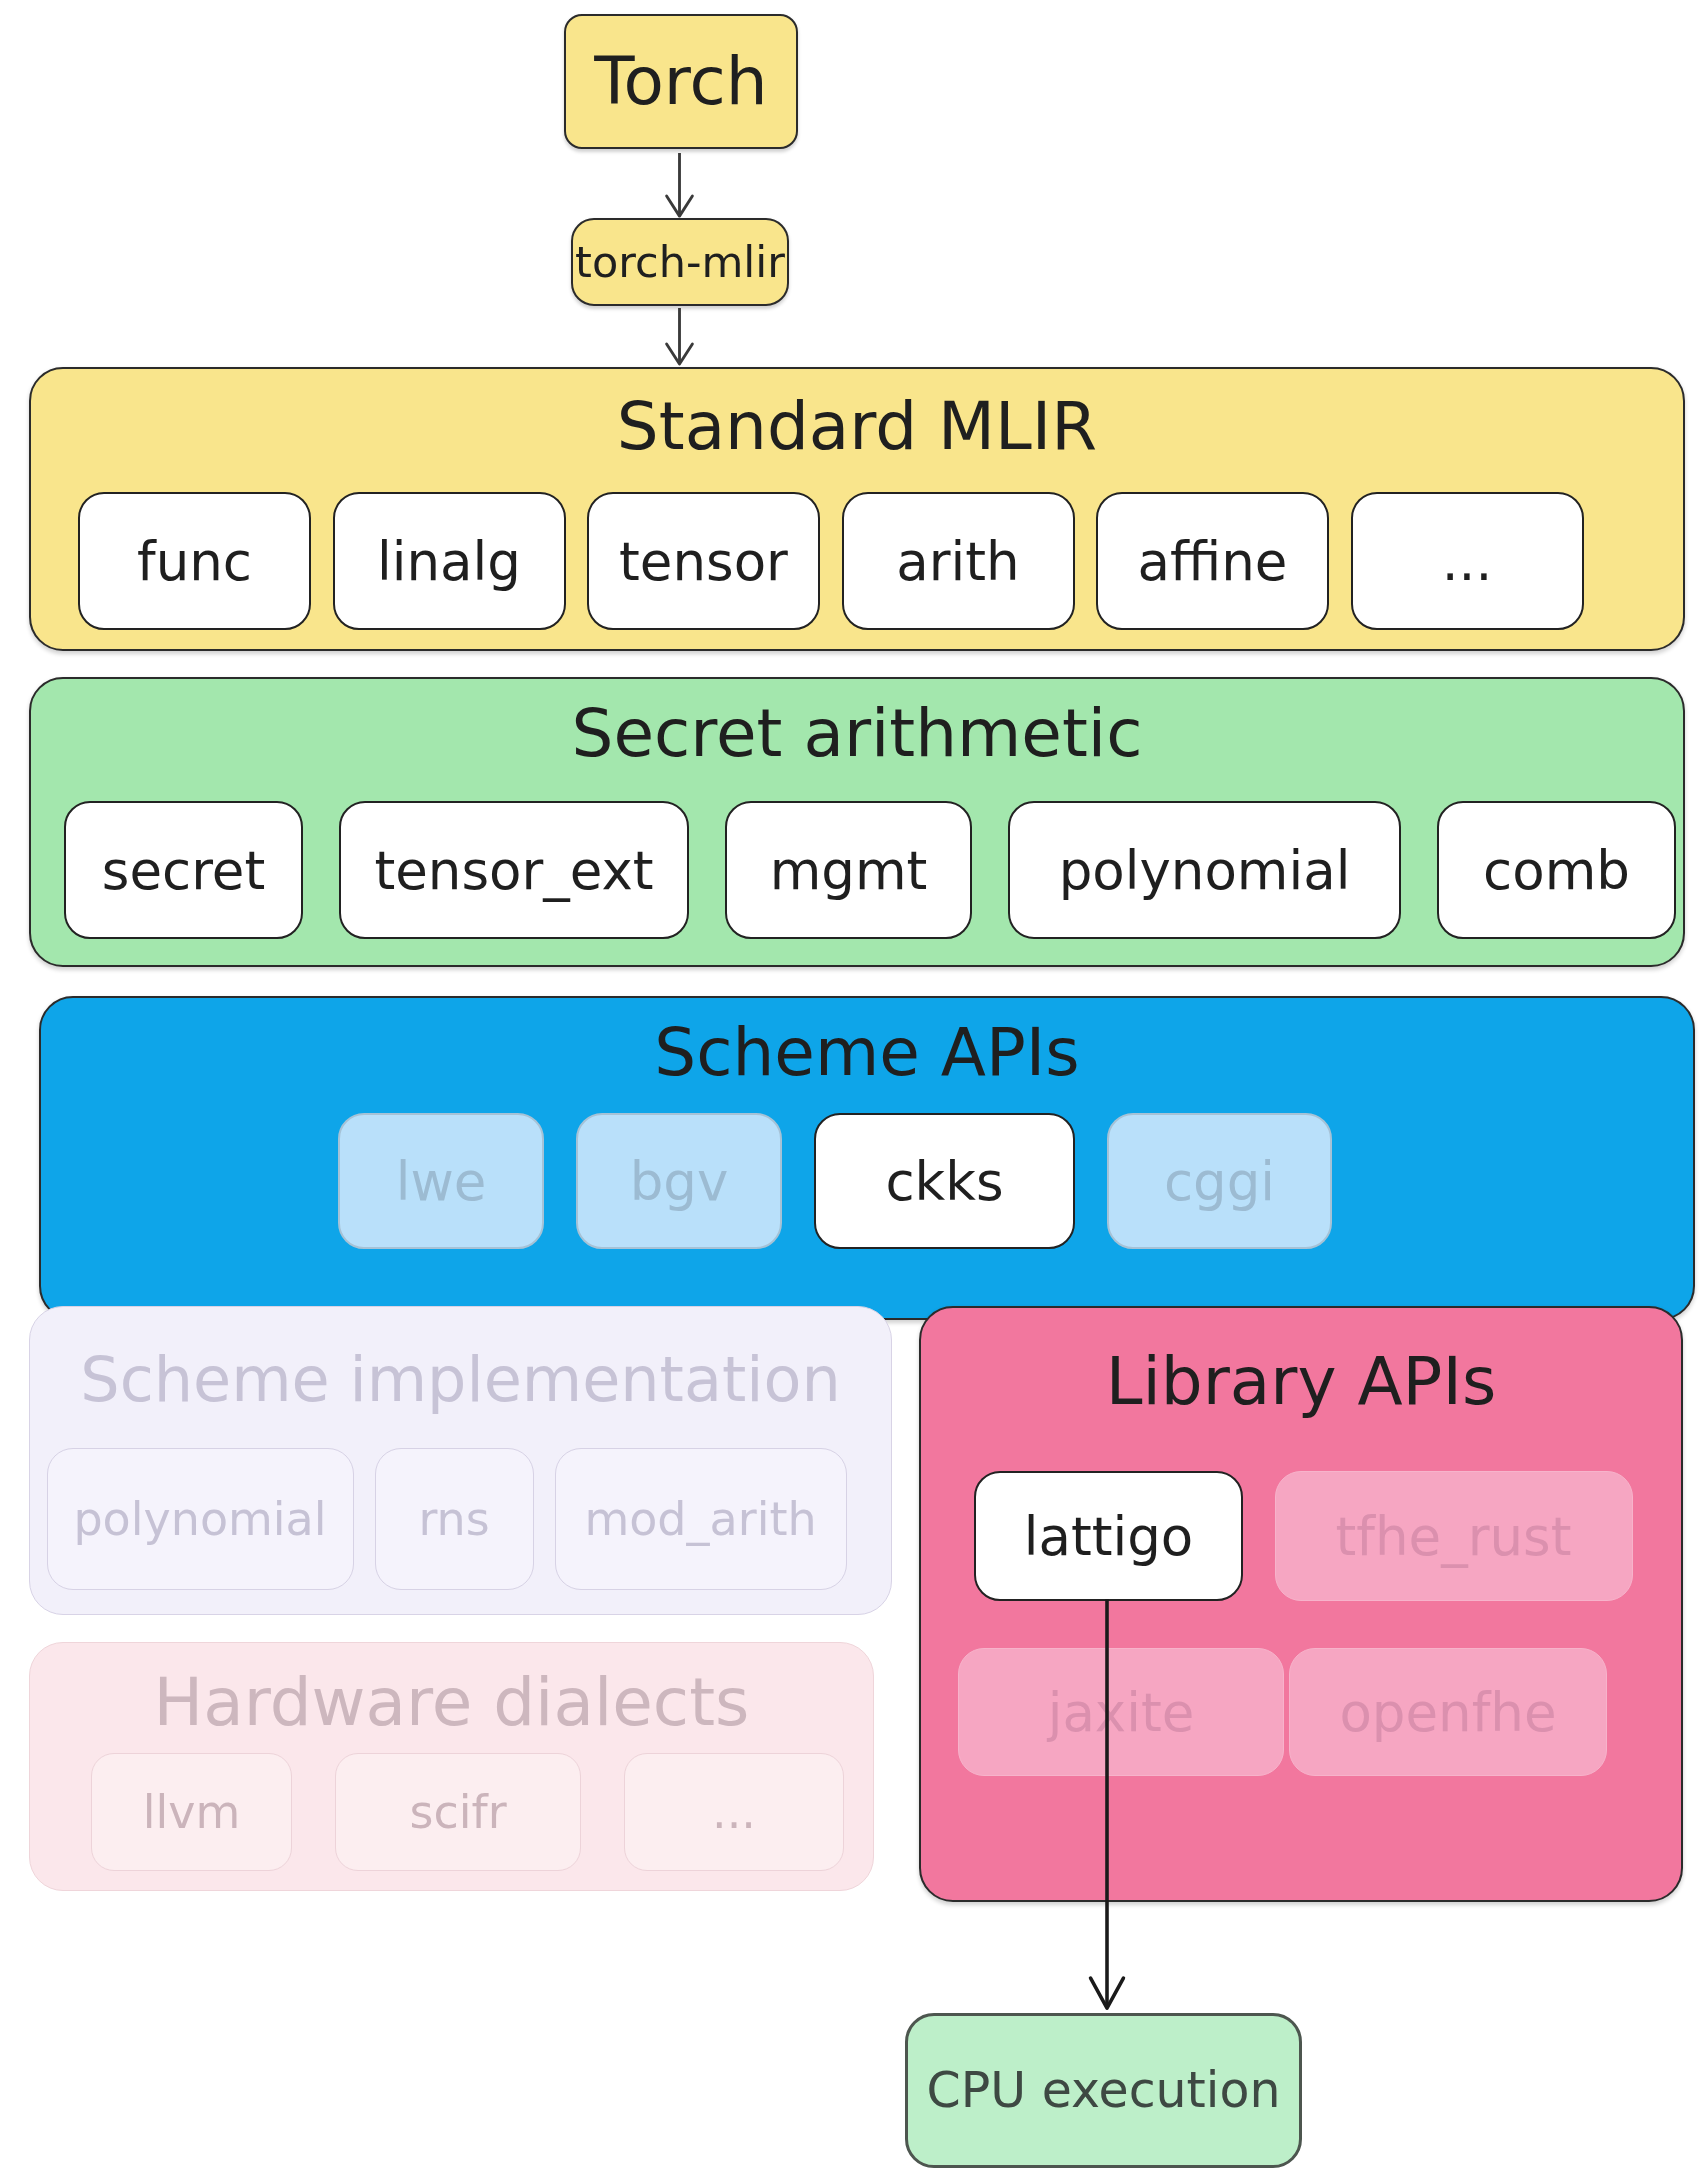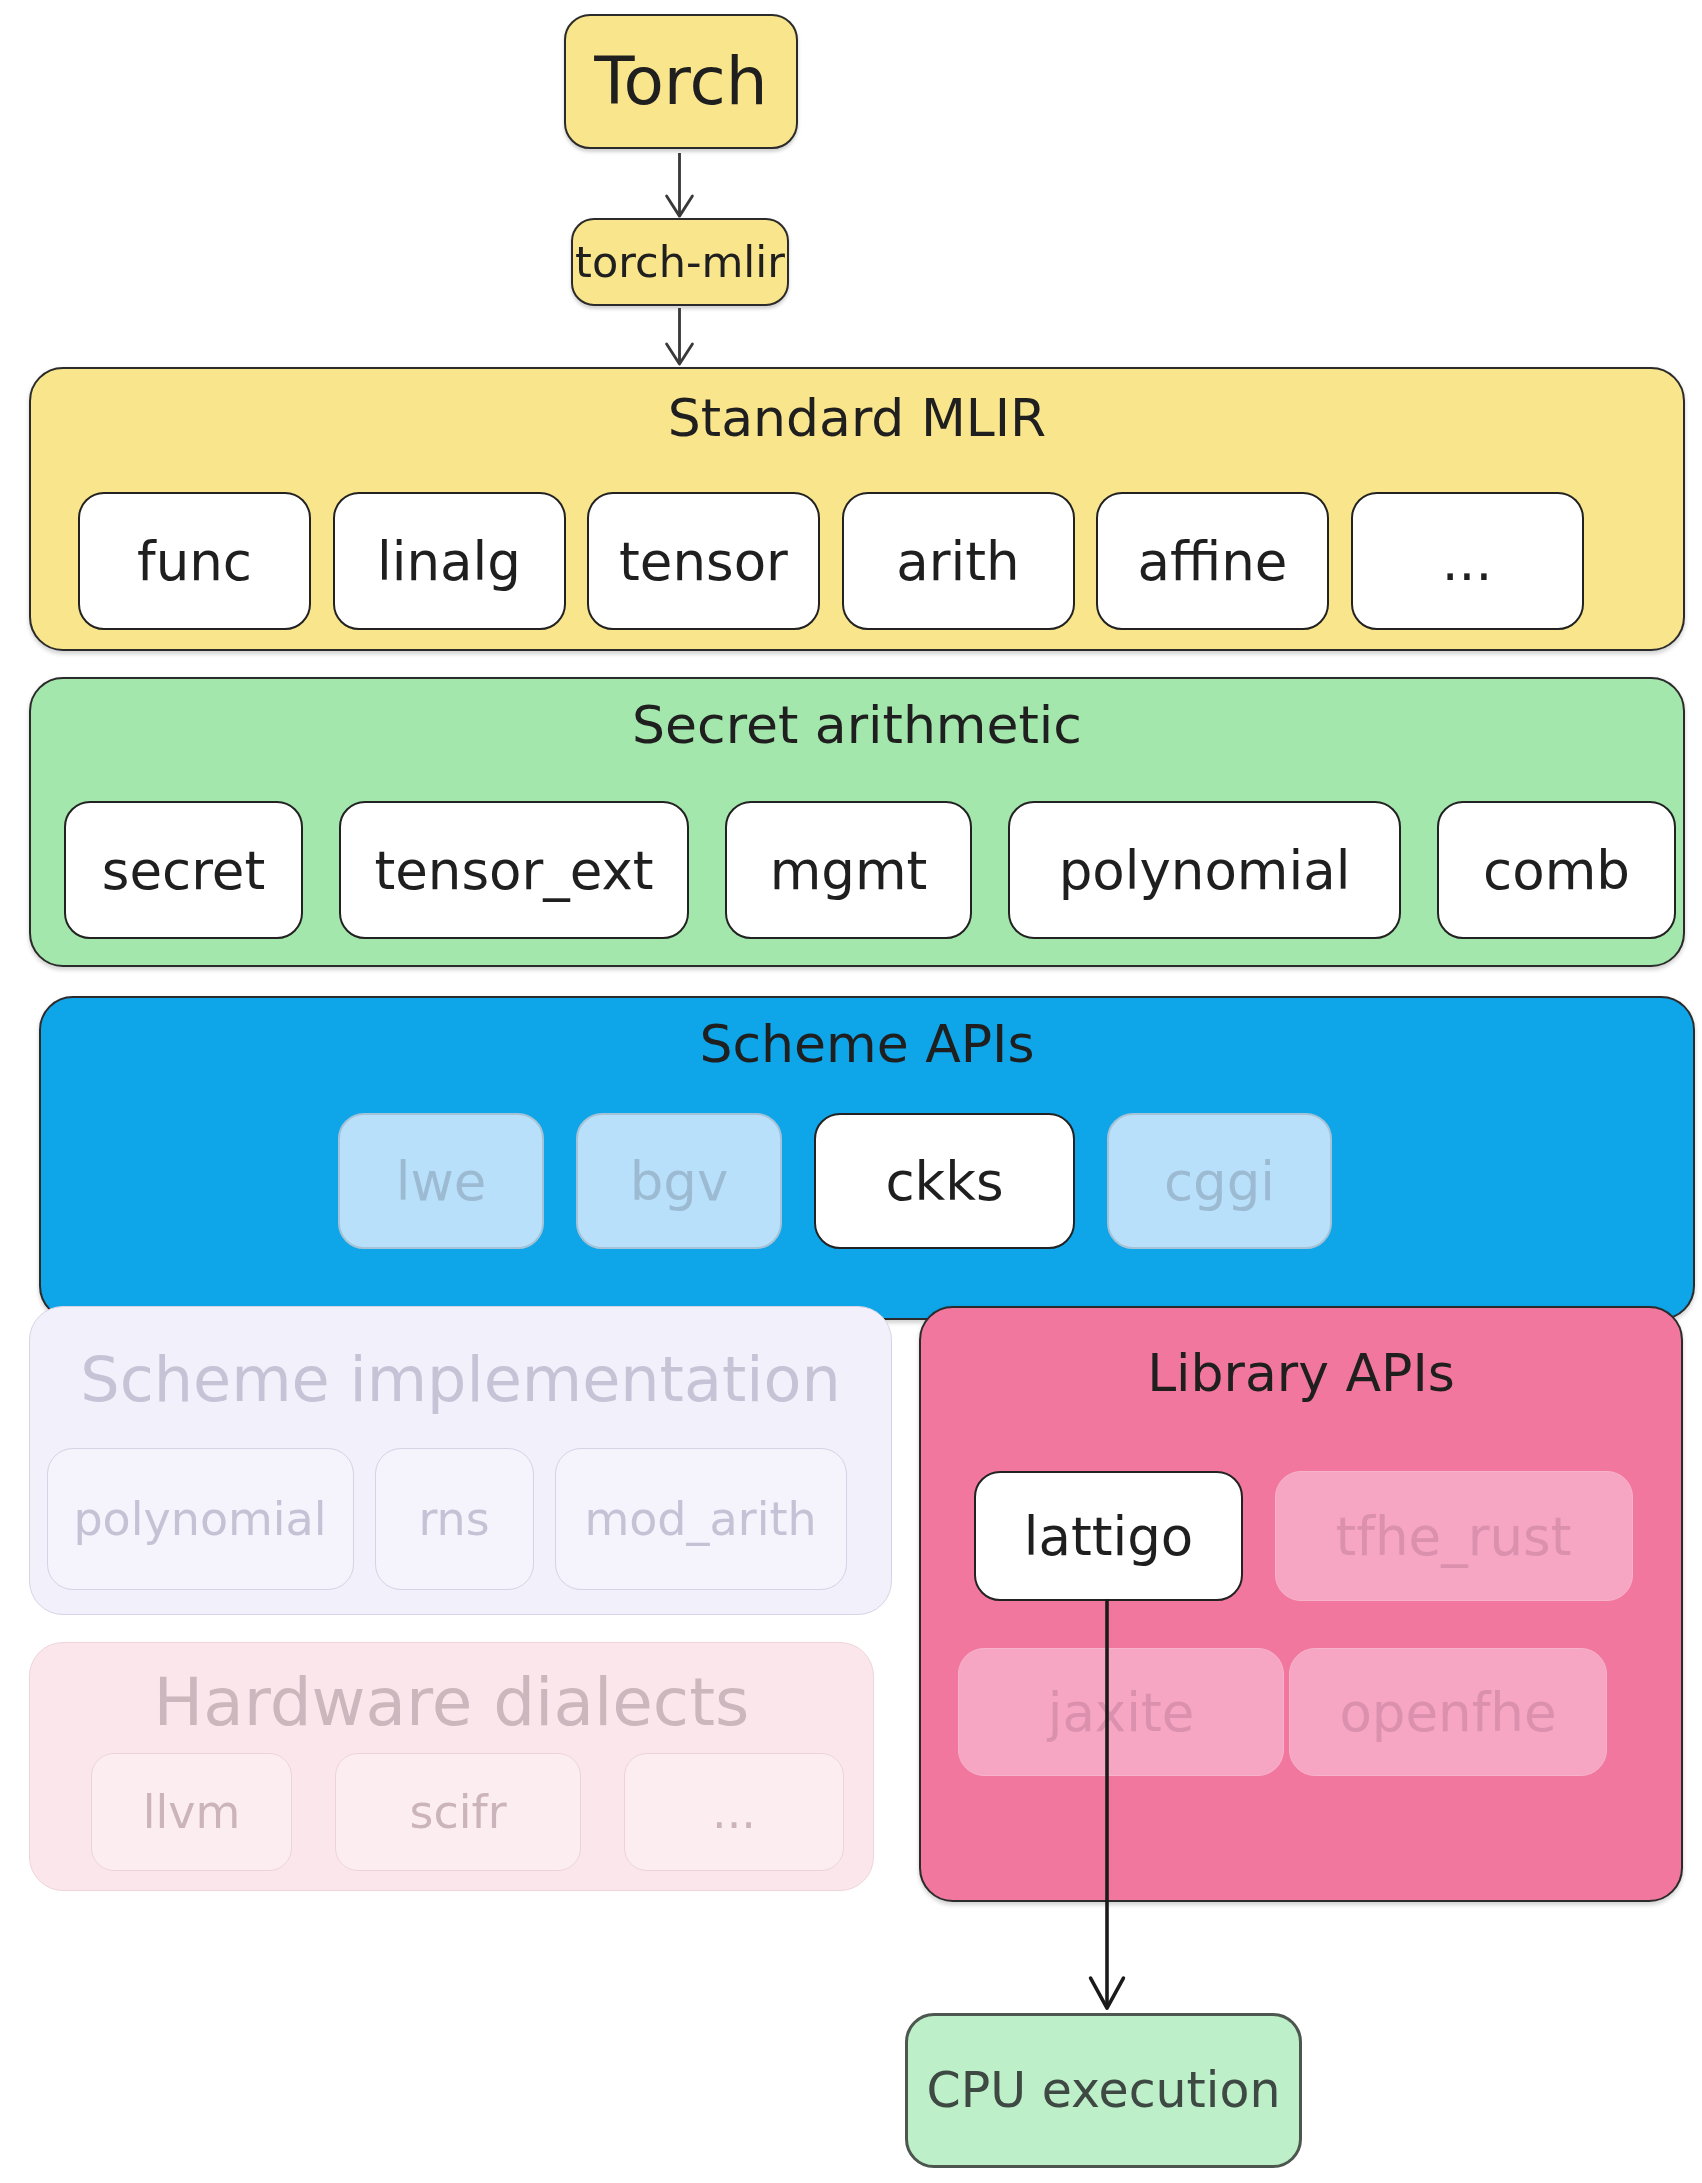--- a/index.html
+++ b/index.html
@@ -9,30 +9,30 @@
     background:#ffffff;
     font-family:"DejaVu Sans",sans-serif;
     overflow:hidden;
   }
   .node{
     position:absolute;box-sizing:border-box;
     display:flex;align-items:center;justify-content:center;
     color:#1f1f1f;
   }
   .yellow-node{
-    background:#F9E58C;border:2.1px solid #2B2B2B;border-radius:26px;
+    background:#F9E58C;border:2.1px solid #2B2B2B;border-radius:18px;
     box-shadow:0 2.9px 3.6px rgba(0,0,0,0.18);
   }
   .section{
     position:absolute;box-sizing:border-box;border-radius:34px;
   }
   .bordered{border:2.1px solid #2B2B2B;box-shadow:0 2.9px 4.3px rgba(0,0,0,0.18);}
   .section-title{
     position:absolute;left:0;right:0;text-align:center;
-    font-size:52px;line-height:1.15;color:#1f1f1f;white-space:nowrap;
+    font-size:66px;line-height:1.15;color:#1f1f1f;white-space:nowrap;
   }
   .row{
     position:absolute;left:0;right:0;display:flex;justify-content:flex-start;
   }
   .chip{
     box-sizing:border-box;flex:0 0 auto;
     display:flex;align-items:center;justify-content:center;
     border-radius:26px;font-size:53px;color:#1f1f1f;white-space:nowrap;
   }
   .chip-white{background:#ffffff;border:2.1px solid #222222;}

